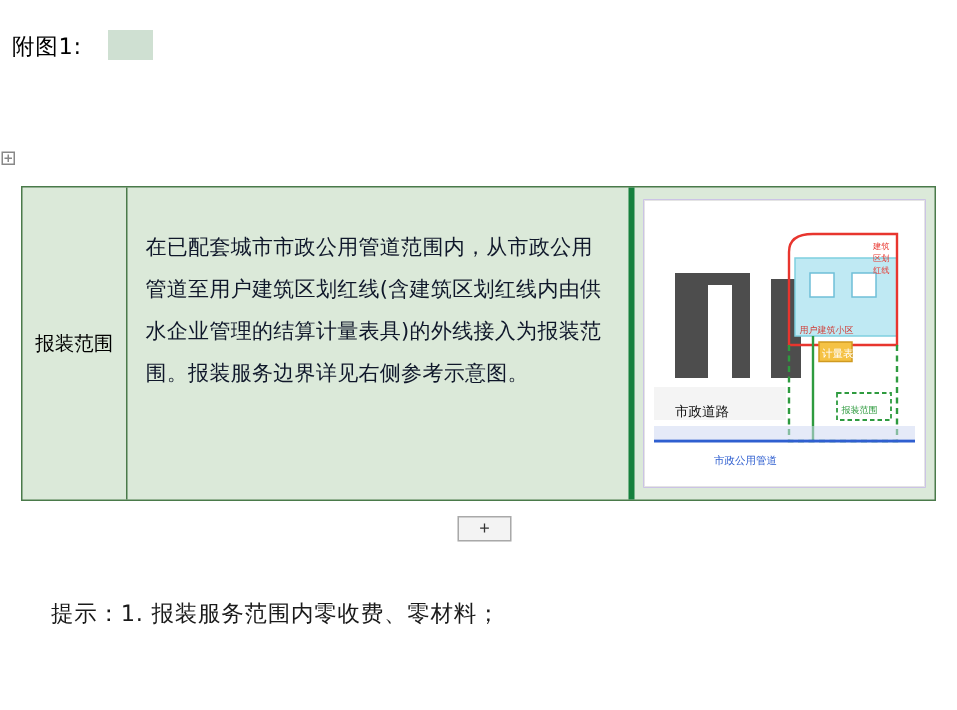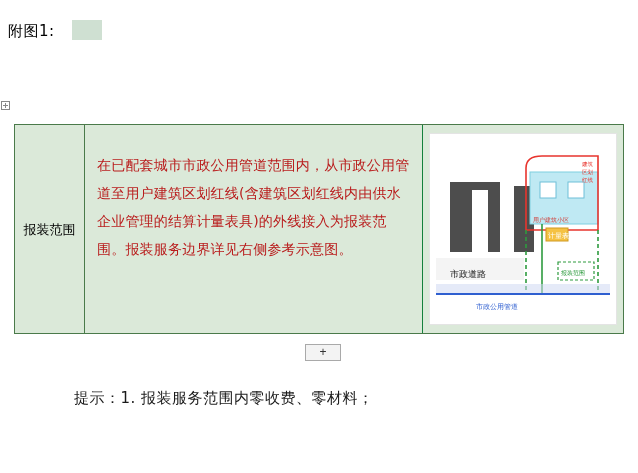--- a/index.html
+++ b/index.html
@@ -110,26 +110,26 @@
     align-items: center;
     justify-content: center;
     font-family: "DejaVu Sans", sans-serif;
     font-size: 13px;
     color: #000;
     line-height: 19px;
     text-align: center;
   }
   .cell-text {
     flex: 1;
-    border-right: 1px solid #15803d;
+    border-right: 4px solid #15803d;
     box-sizing: border-box;
     padding: 26px 12px 10px 12px;
     font-family: "DejaVu Sans", sans-serif;
     font-size: 14px;
-    color: #b91c1c;
+    color: #0f172a;
     line-height: 28px;
     letter-spacing: 0.2px;
   }
   .cell-figure {
     width: 200px;
     box-sizing: border-box;
     display: flex;
     align-items: center;
     justify-content: center;
     padding: 6px;
@@ -165,21 +165,21 @@
 
   
   .note {
     position: absolute;
     font-family: "DejaVu Sans", sans-serif;
     font-size: 15px;
     color: #1a1a1a;
     letter-spacing: 0.5px;
     white-space: nowrap;
   }
-  .note-1 { left: 34px; top: 389px; margin-left: 40px; }
+  .note-1 { left: 34px; top: 400px; }
   .note-2 { left: 64px; top: 436px; }
 
   
   .bottom-edge {
     position: absolute;
     left: 0;
     bottom: 0;
     width: 638px;
     height: 6px;
     background: #ffffff;

